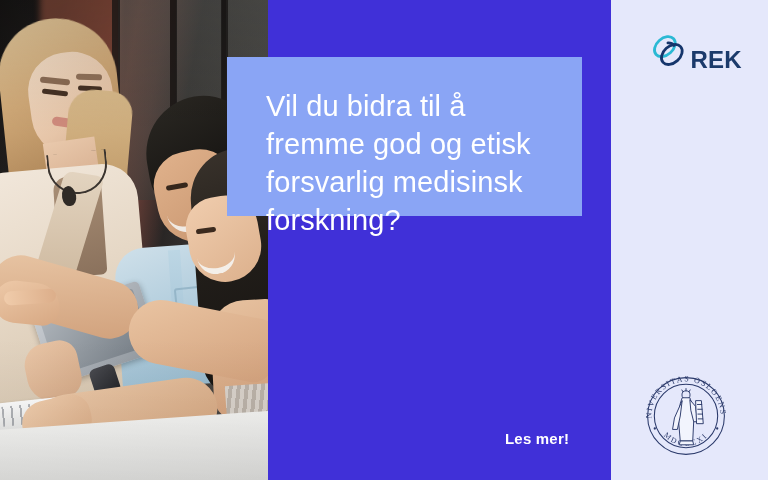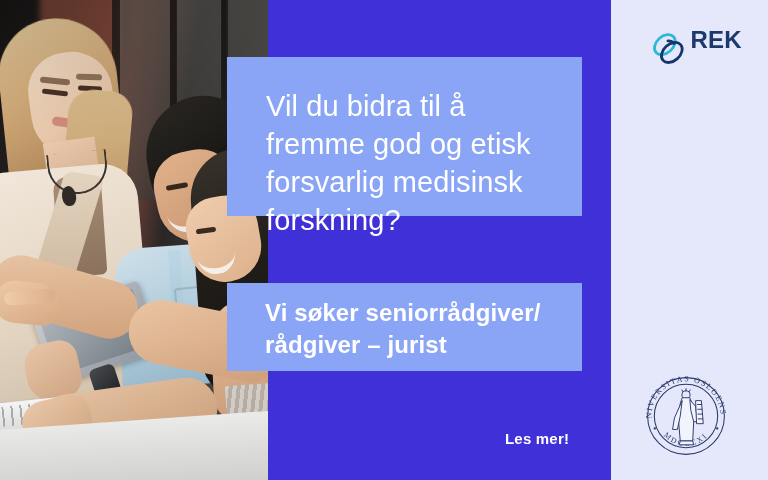--- a/index.html
+++ b/index.html
@@ -437,21 +437,21 @@
     font-weight: 700;
     letter-spacing: .2px;
   }
 
   
   .rek-logo {
     position: absolute;
     left: 650px; top: 28px;
     width: 92px; height: 44px;
     display: flex;
-    align-items: flex-start;
+    align-items: flex-end;
   }
   .rek-logo .rek-mark { width: 44px; height: 42px; display: block; }
   .rek-logo .rek-word {
     margin-left: 2px;
     color: #1b3a6b;
     font-size: 24px;
     font-weight: 700;
     letter-spacing: .3px;
     line-height: 1;
   }
@@ -537,23 +537,20 @@
   </div>
 
   <div class="purple-panel"></div>
 
   <div class="light-panel"></div>
 
   <div class="headline-box">
     <h1 class="headline">Vil du bidra til å fremme god og etisk forsvarlig medisinsk forskning?</h1>
   </div>
 
-  <div class="subhead-box">
-    <h2 class="subhead">Vi søker seniorrådgiver/ rådgiver – jurist</h2>
-  </div>
 
   <div class="cta">Les mer!</div>
 
   <div class="rek-logo">
     <svg class="rek-mark" viewBox="0 0 44 42">
       <ellipse cx="17" cy="16" rx="13.5" ry="9.5" transform="rotate(-42 17 16)" fill="none" stroke="#2bb9d4" stroke-width="3.2"></ellipse>
       <ellipse cx="25" cy="25" rx="13.5" ry="9.5" transform="rotate(-42 25 25)" fill="none" stroke="#15356b" stroke-width="3.2"></ellipse>
       <path d="M30.5 12.2 A13.5 9.5 0 0 1 33.8 19.0" transform="rotate(-42 25 25)" fill="none" stroke="#15356b" stroke-width="3.2" stroke-linecap="round"></path>
     </svg>
     <span class="rek-word">REK</span>

